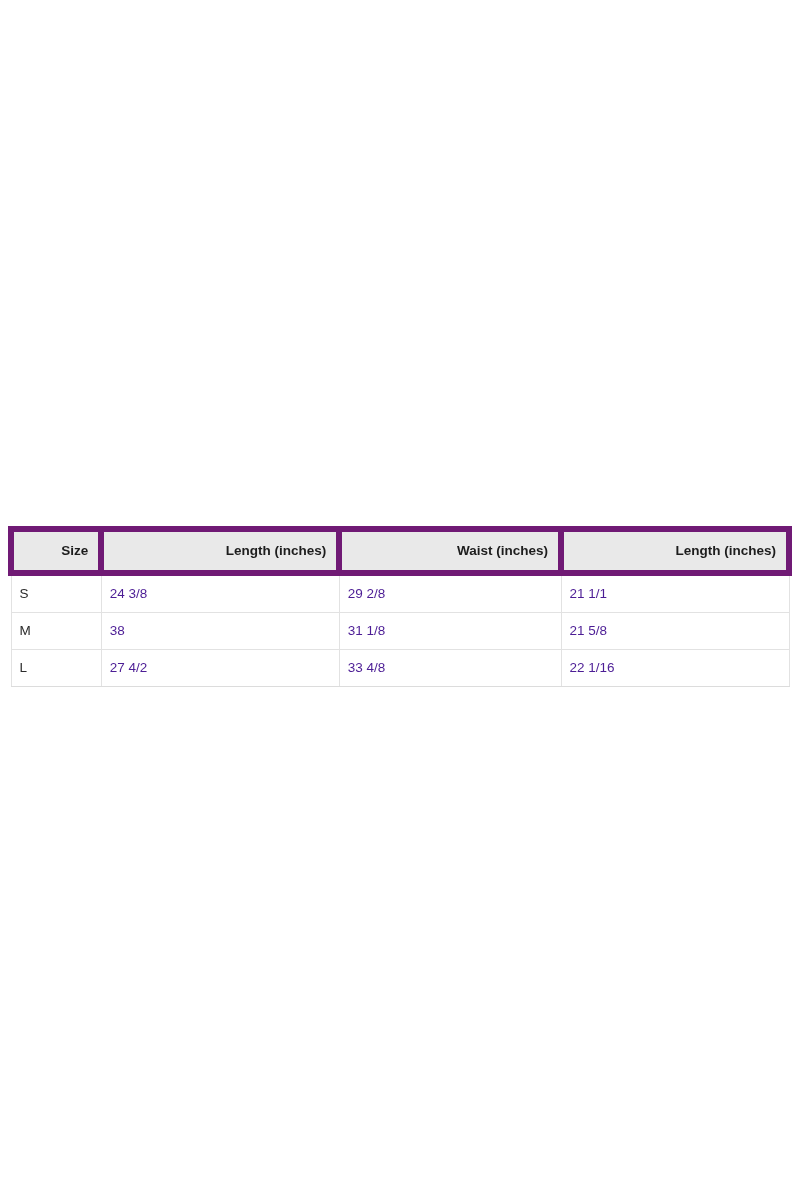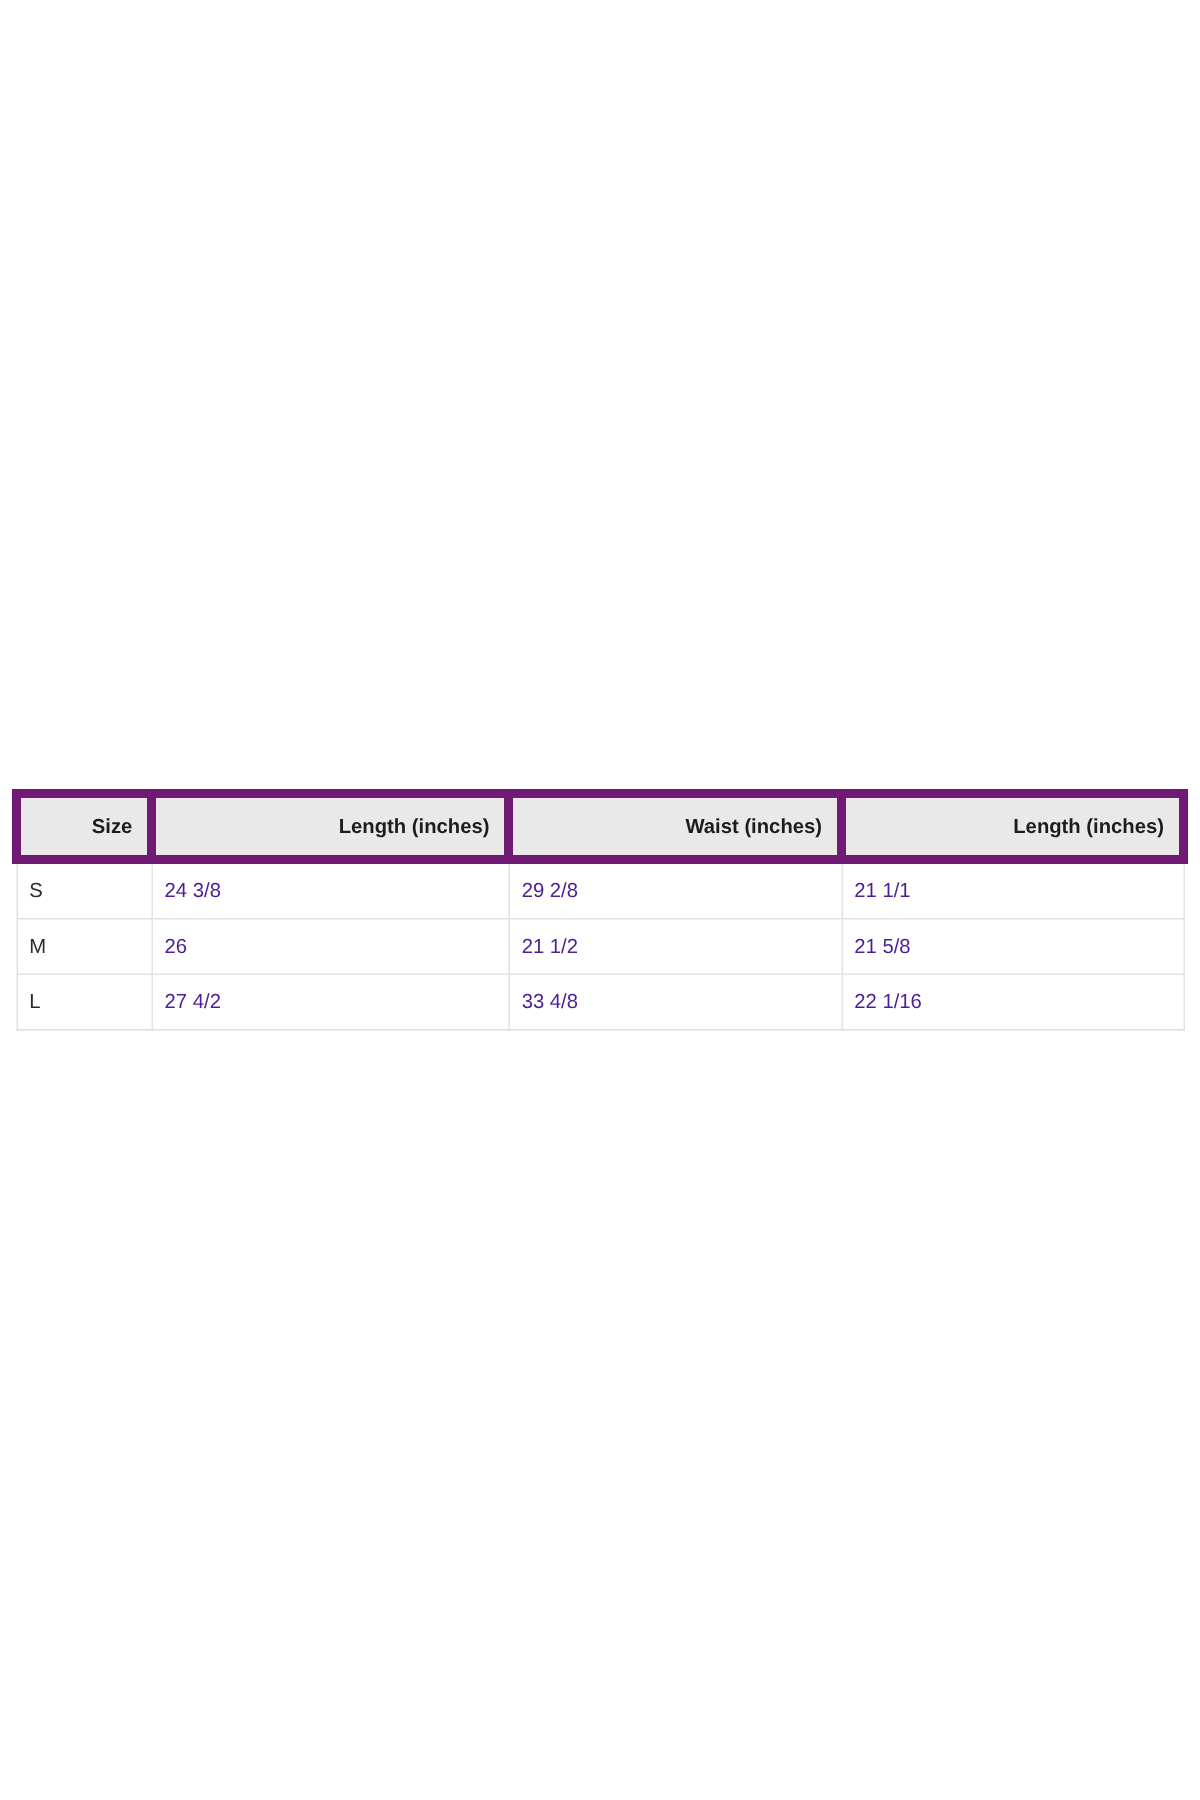--- a/index.html
+++ b/index.html
@@ -94,22 +94,22 @@
       </thead>
       <tbody>
         <tr>
           <td class="size-cell">S</td>
           <td>24 3/8</td>
           <td>29 2/8</td>
           <td>21 1/1</td>
         </tr>
         <tr>
           <td class="size-cell">M</td>
-          <td>26</td>
-          <td>21 1/2</td>
+          <td>38</td>
+          <td>31 1/8</td>
           <td>21 5/8</td>
         </tr>
         <tr>
           <td class="size-cell">L</td>
           <td>27 4/2</td>
           <td>33 4/8</td>
           <td>22 1/16</td>
         </tr>
       </tbody>
     </table>

